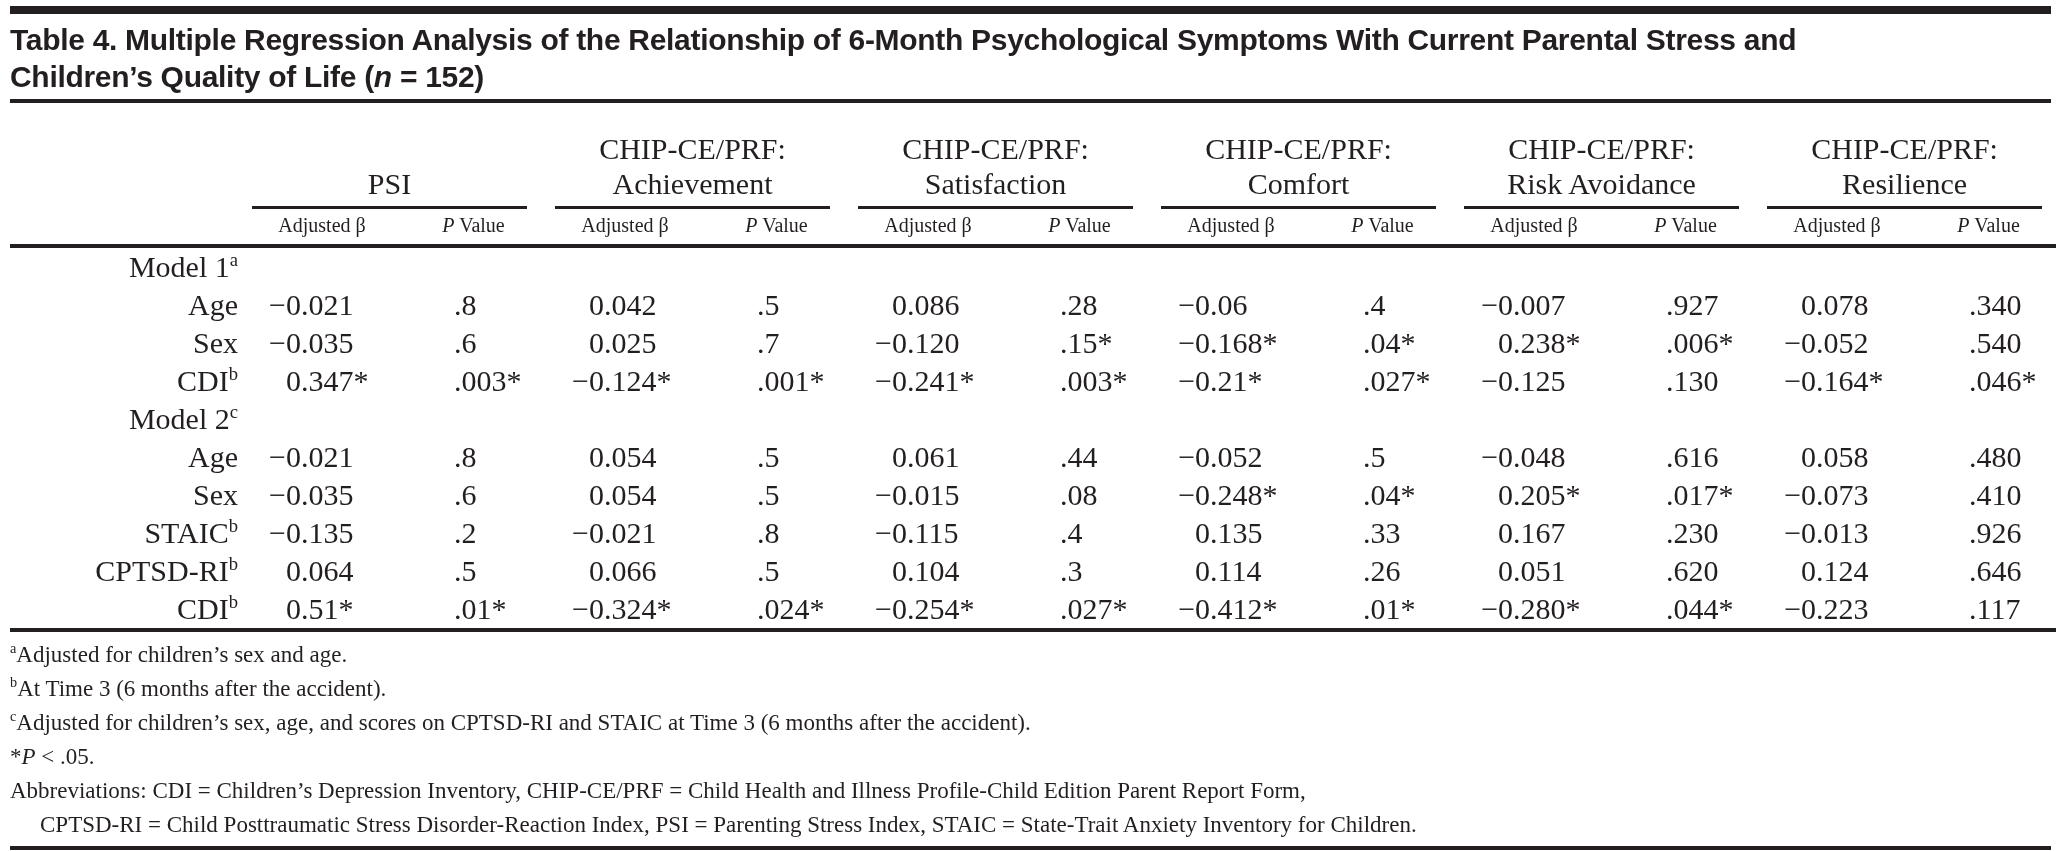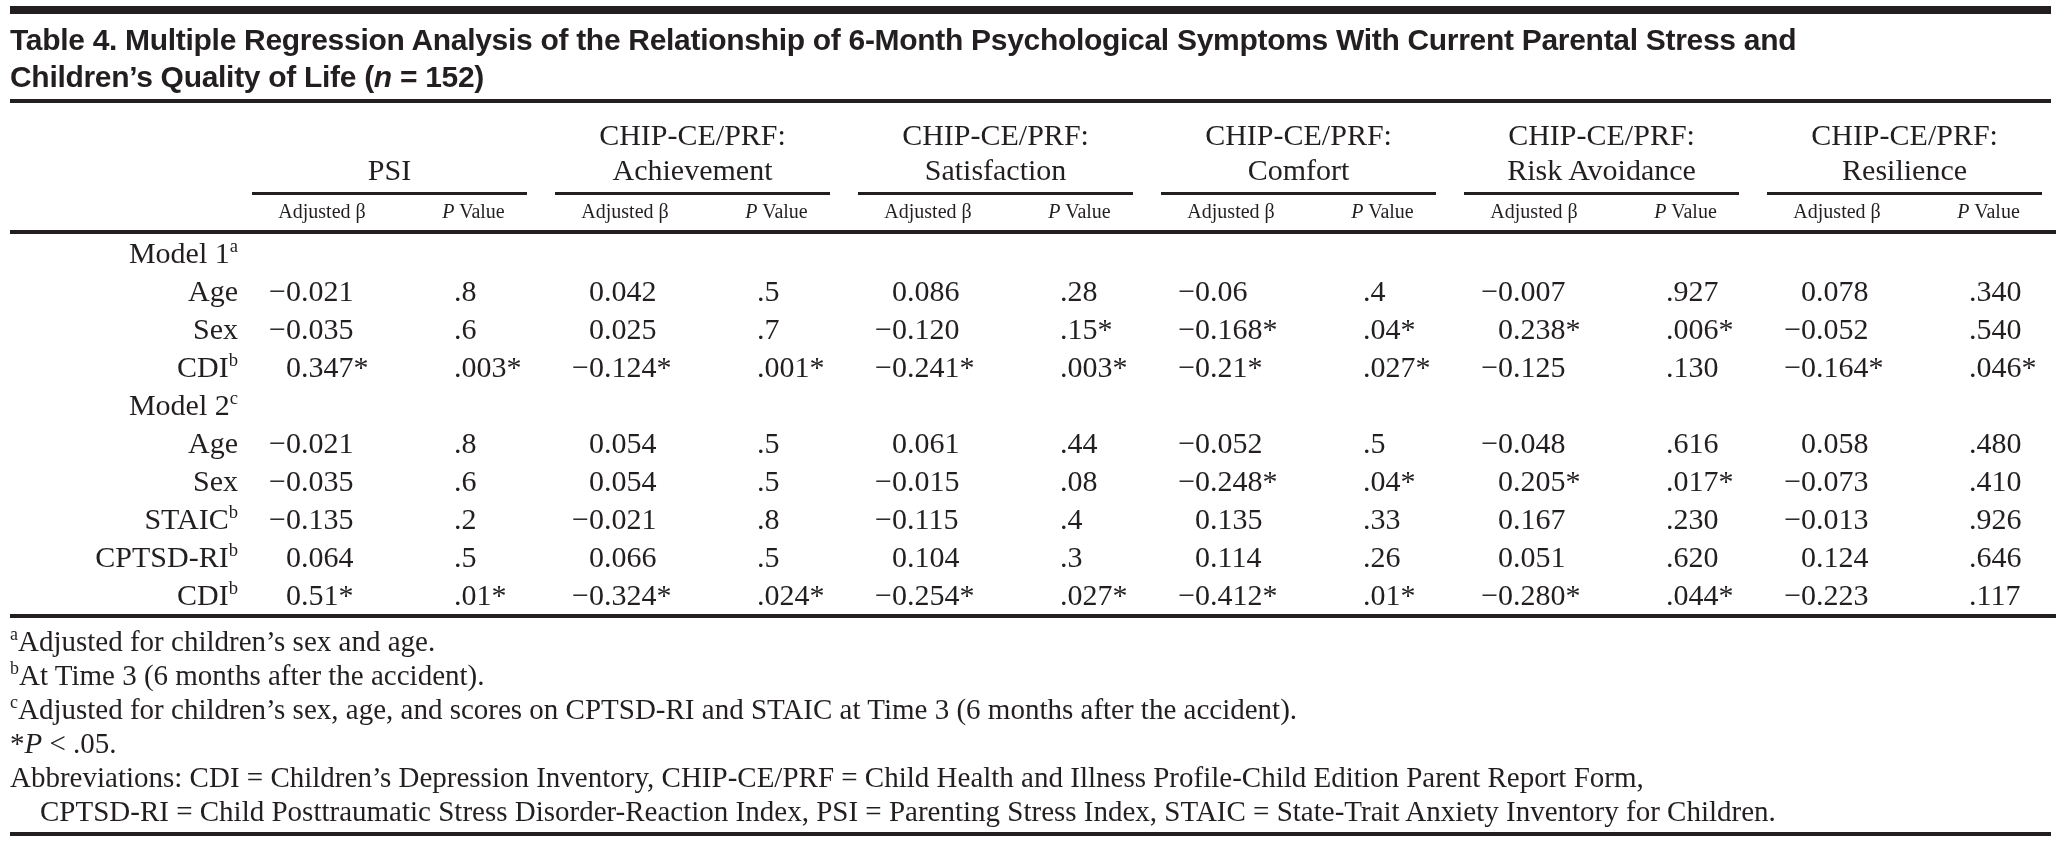--- a/index.html
+++ b/index.html
@@ -15,37 +15,37 @@
     padding:7px 0 4px 0;border-bottom:4px solid #231f20;
   }
   .title-line{white-space:nowrap;}
   table.reg{
     border-collapse:collapse;table-layout:fixed;width:2046px;
     font-size:30px;color:#231f20;
   }
   col.c-lbl{width:228px;}
   col.c-beta{width:168px;}
   col.c-p{width:135px;}
-  tr.groups th{font-weight:normal;vertical-align:bottom;padding:14px 14px 0 14px;}
+  tr.groups th{font-weight:normal;vertical-align:bottom;padding:28px 14px 0 14px;}
   tr.groups th.lblcell{padding:0;}
   .ginner{border-bottom:3px solid #231f20;padding-bottom:5px;}
   .gline{height:35px;line-height:35px;text-align:center;white-space:nowrap;}
   tr.subhead th{
     font-weight:normal;text-align:center;white-space:nowrap;
     padding:5px 0 7px 0;border-bottom:4px solid #231f20;font-size:20px;
   }
   tbody th,tbody td{height:38px;line-height:38px;padding:0;white-space:nowrap;}
   th.rowlabel{text-align:right;font-weight:normal;}
   th.rowlabel.indent{padding-left:46px;}
   sup{font-size:0.62em;line-height:0;}
   td.beta{text-align:left;padding-left:28px;}
   td.beta .sign{display:inline-block;width:20px;text-align:right;}
   td.pval{text-align:left;padding-left:48px;}
   tbody tr:last-child th,tbody tr:last-child td{border-bottom:4px solid #231f20;}
-  .footnotes{font-size:29px;line-height:34px;padding:6px 0 2px 0;}
+  .footnotes{font-size:23px;line-height:34px;padding:6px 0 2px 0;}
   .foot-line{white-space:nowrap;}
   .foot-line.indent{padding-left:30px;}
   .foot-line i{font-style:italic;}
   .bottom-rule{border-bottom:4px solid #231f20;margin-top:2px;}
   i{font-style:italic;}
 </style>
 </head>
 <body>
 
 <div class="page">

